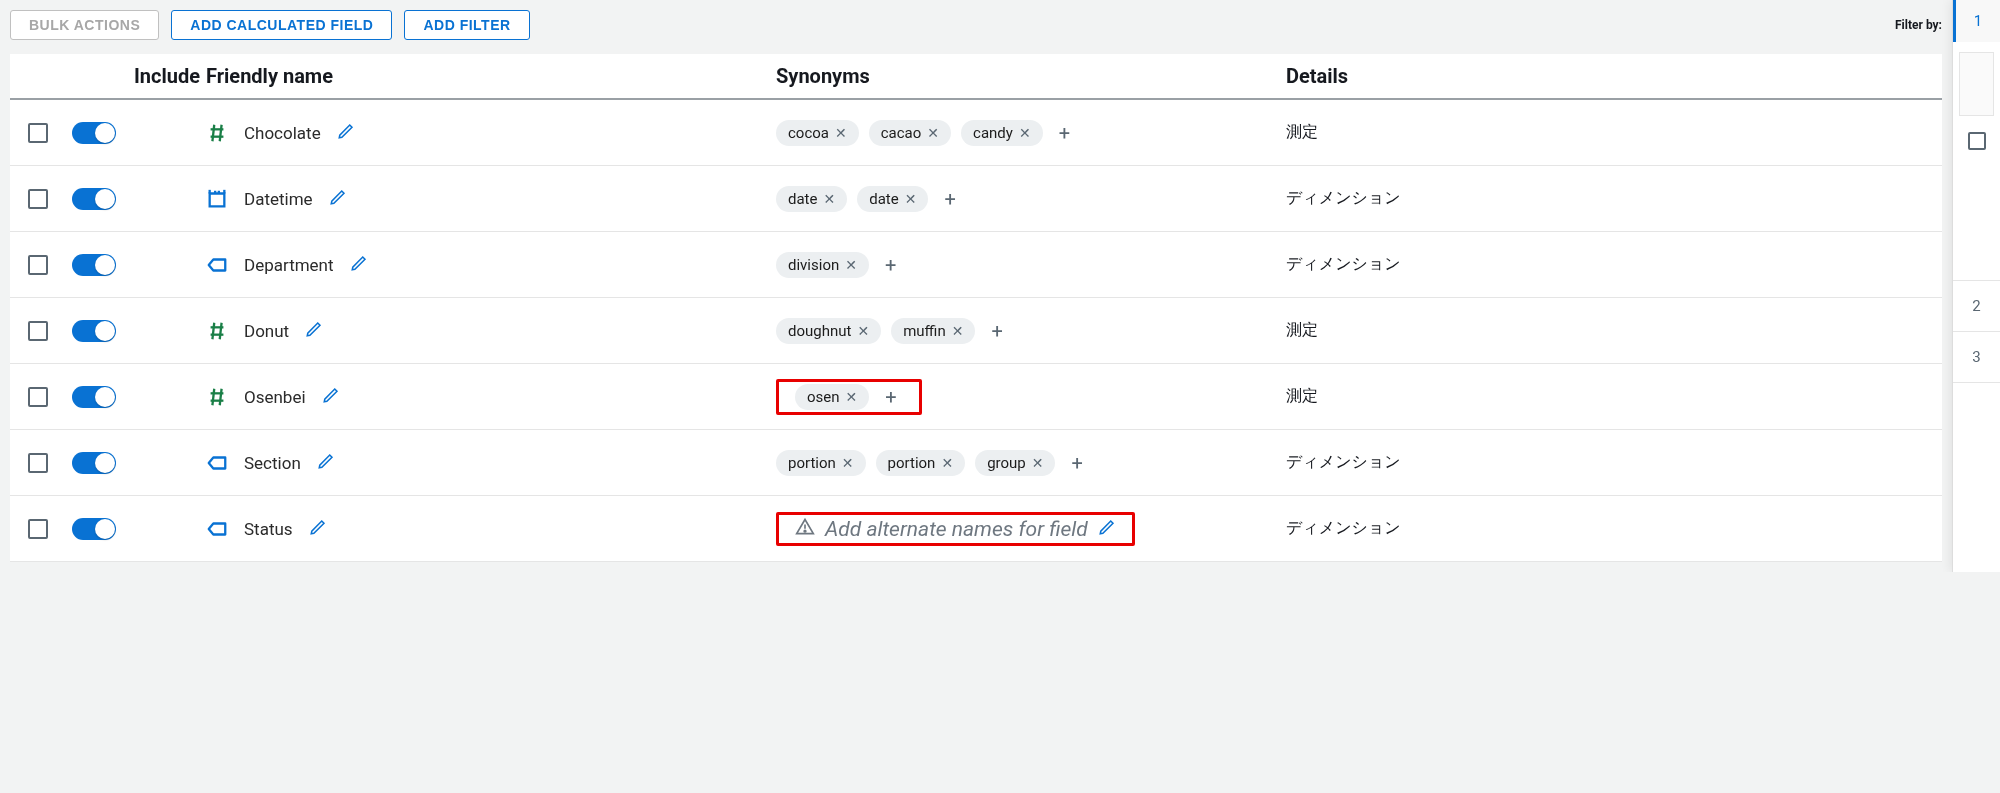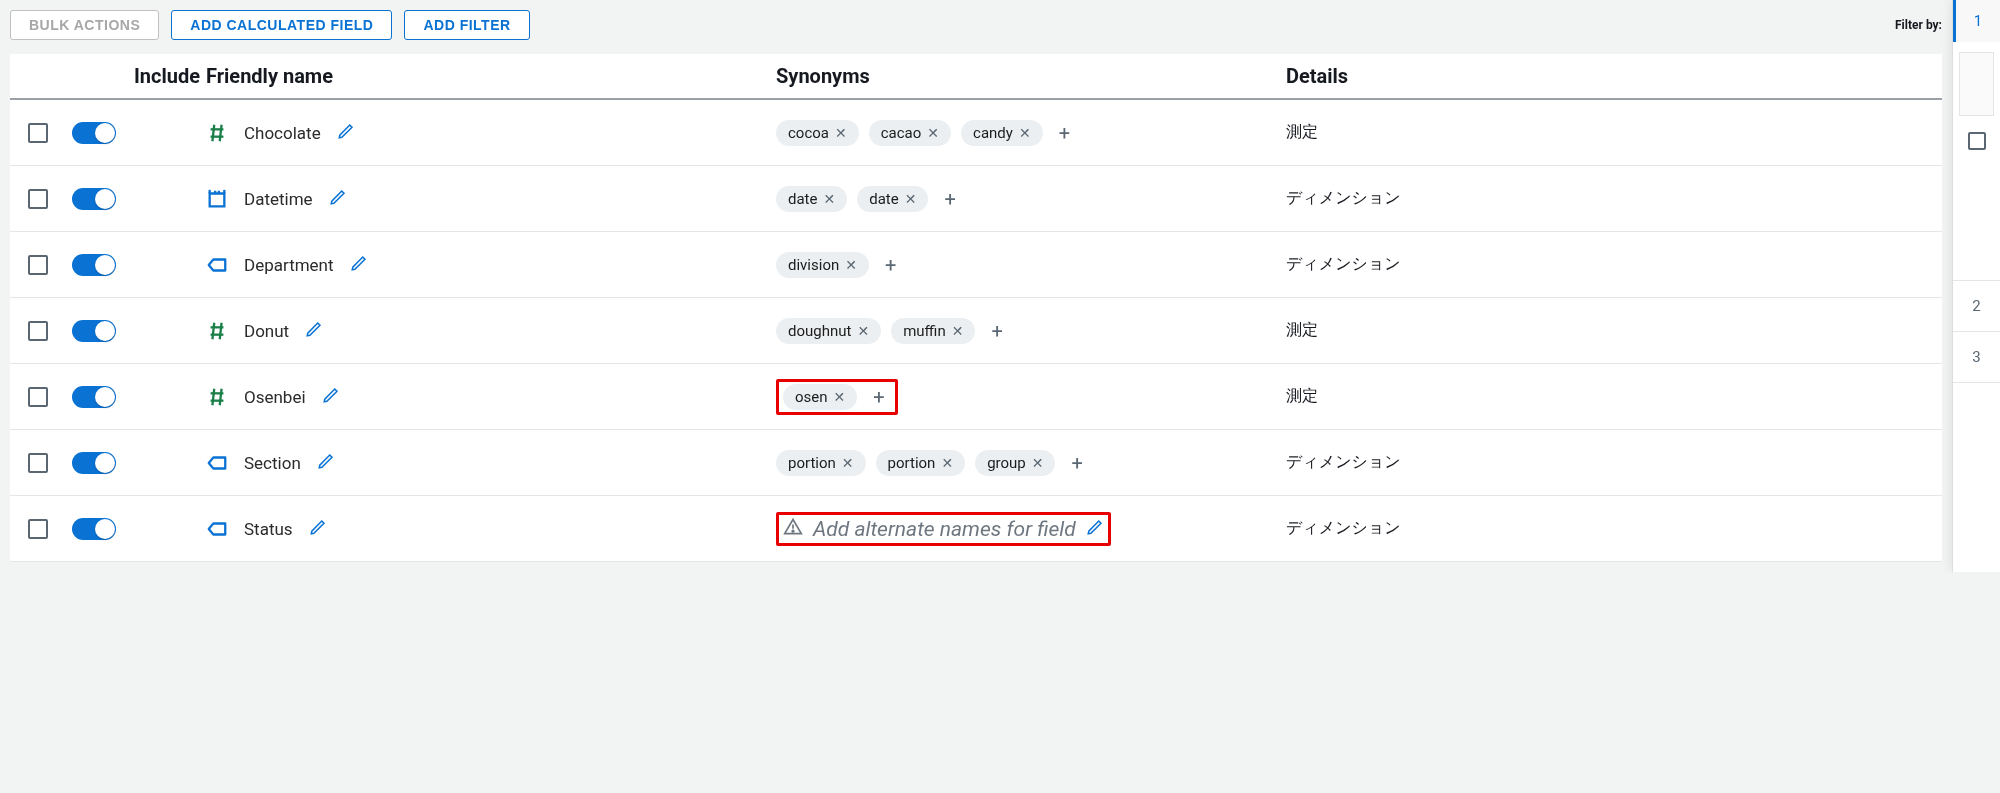--- a/index.html
+++ b/index.html
@@ -27,21 +27,21 @@
     .toggle::after { content: ''; position: absolute; right: 1px; top: 1px; width: 20px; height: 20px; background: #fff; border-radius: 50%; box-shadow: 0 1px 2px rgba(0,0,0,.2); }
     .cell-name { width: 570px; display: flex; align-items: center; gap: 16px; }
     .fldname { font-size: 17px; color: #2b2b2b; }
     .pencil { color: #0972d3; cursor: pointer; }
     .hash svg { display: block; }
     .cell-syn { width: 510px; display: flex; align-items: center; gap: 10px; flex-wrap: wrap; }
     .chip { background: #eceff1; border-radius: 999px; padding: 4px 12px; display: inline-flex; align-items: center; gap: 6px; font-size: 15px; color: #1c1c1c; }
     .chip .x { color: #5a6772; cursor: pointer; font-size: 14px; }
     .plus { color: #5a6772; font-size: 20px; font-weight: 400; cursor: pointer; padding: 0 6px; }
     .cell-details { flex: 1; font-size: 16px; }
-    .redbox { border: 3px solid #e80000; border-radius: 2px; padding: 2px 4px; display: inline-flex; align-items: center; gap: 10px; }
+    .redbox { border: 3px solid #e80000; border-radius: 2px; padding: 2px 16px; display: inline-flex; align-items: center; gap: 10px; }
     .warn-msg { color: #6e7780; font-style: italic; font-size: 21px; }
 
     .sidepanel { width: 48px; background: #fff; border-left: 1px solid #ddd; box-shadow: -2px 0 10px rgba(0,0,0,.07); min-height: 570px; display: flex; flex-direction: column; gap: 0; }
     .side-item { padding: 12px 8px; text-align: center; color: #5a6772; font-size: 15px; }
     .side-item.sel { color: #0972d3; border-left: 3px solid #0972d3; background: #f8f8f8; }
     .side-sep { height: 1px; background: #e5e5e5; margin: 4px 0; }
     .side-img { margin: 10px 6px; height: 64px; border: 1px solid #e5e5e5; background: #fafafa; display: flex; align-items: center; justify-content: center; }
     .side-chk { width: 18px; height: 18px; border: 2px solid #5a6772; border-radius: 2px; margin: 6px auto; }
   </style>
 </head>

